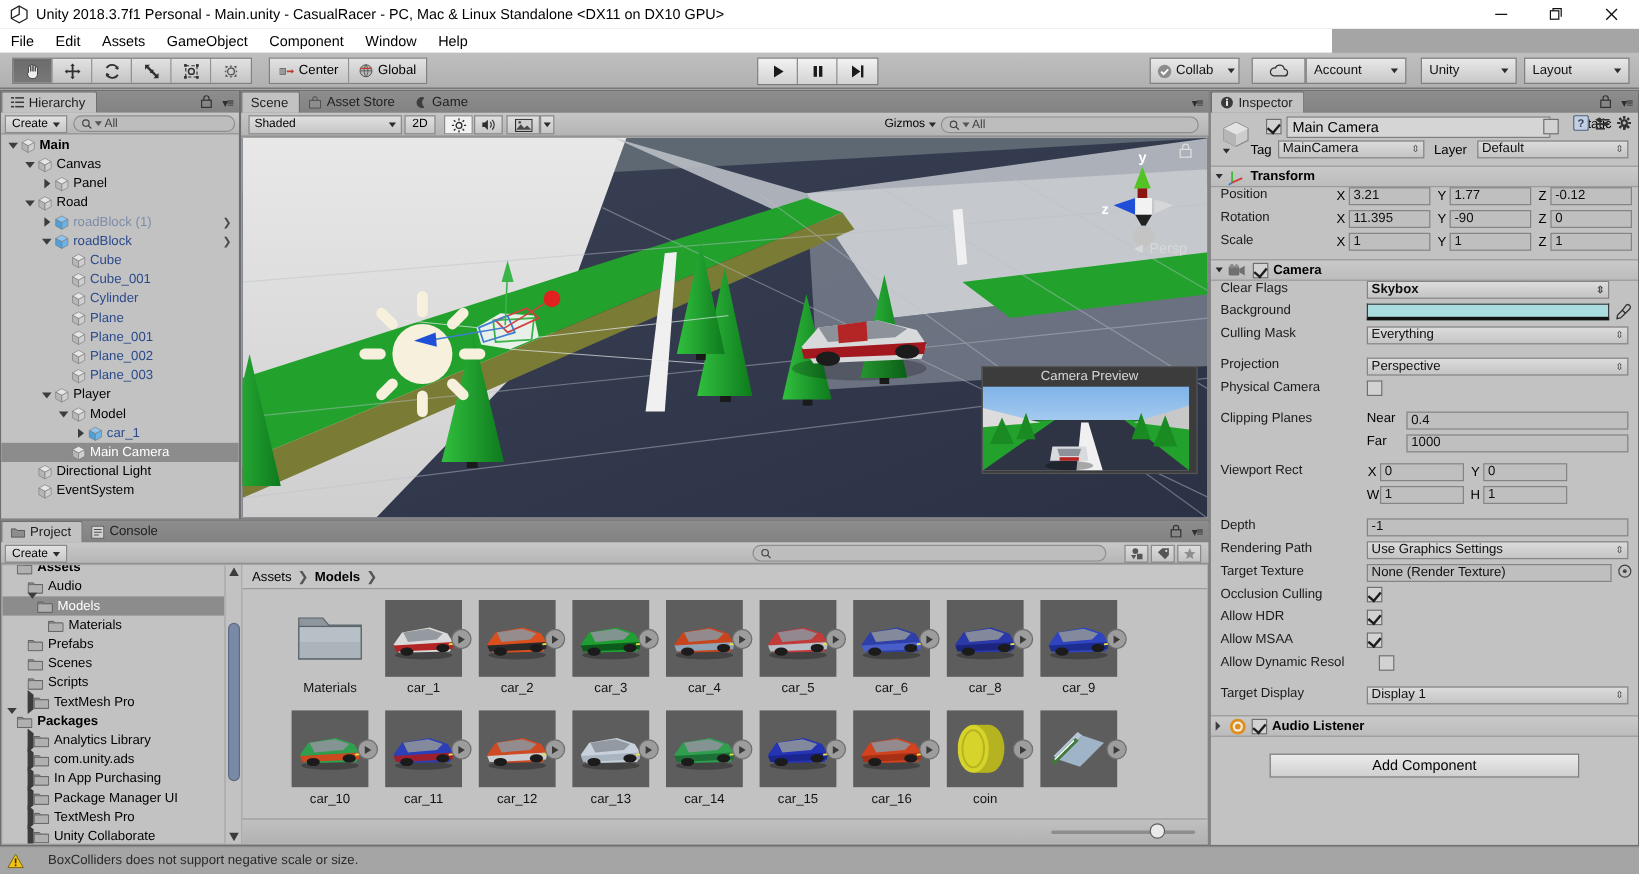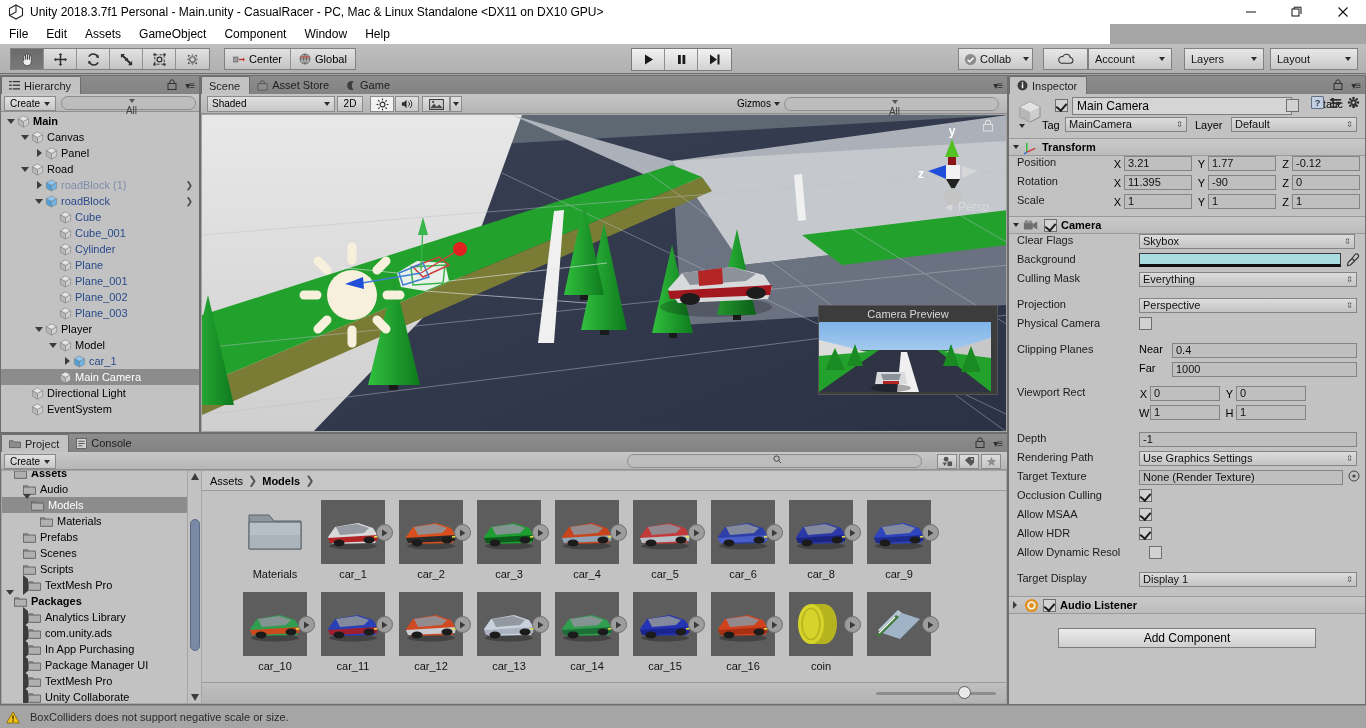--- a/index.html
+++ b/index.html
@@ -58,21 +58,21 @@
   .tab.active { background:#c2c2c2; border-left:1px solid #6e6e6e; border-right:1px solid #6e6e6e;
                 border-top:1px solid #6e6e6e; border-radius:2px 2px 0 0; }
   .panel-body { position:absolute; left:0; top:18px; right:0; bottom:0; background:#c2c2c2; }
   .subbar { position:absolute; left:0; top:0; width:100%; height:18px;
             background:linear-gradient(#c8c8c8,#b6b6b6); border-bottom:1px solid #909090;padding-left:16px; }
   .createbtn { position:absolute; left:3px; top:2px; height:15px; padding:0 5px;
                background:linear-gradient(#e2e2e2,#c6c6c6); border:1px solid #8a8a8a;
                font-size:10px; line-height:13px; display:flex; align-items:center; gap:4px; }
   .searchfield { position:absolute; height:14px; background:#bdbdbd; border:1px solid #8e8e8e;
                  border-radius:7px; font-size:10px; display:flex; align-items:center;
-                 padding-left:6px; gap:2px; color:#3e3e3e;flex-direction:column; }
+                 padding-left:6px; gap:2px; color:#3e3e3e; }
   .lockicon { position:absolute; right:22px; top:3px; width:10px; height:11px; }
   .menuicon { position:absolute; right:5px; top:4px; font-size:10px; color:#2f2f2f; letter-spacing:-1px;}
 
   
   #hierarchy { left:0; top:75px; width:200px; height:358px; }
   .hrow { position:relative; height:16px; line-height:16px; font-size:11px; white-space:nowrap;
           display:flex; align-items:center; }
   .hrow.selected { background:#8c8c8c; color:#fff; }
   .hrow .tw { width:12px; display:flex; align-items:center; justify-content:center; }
   .tri { width:0;height:0; }
@@ -122,21 +122,21 @@
   .cell .cname { font-size:11px; margin-top:4px; color:#131313; }
   .projstatus { position:absolute; left:0; bottom:0; width:100%; height:21px;
                 background:linear-gradient(#c0c0c0,#b2b2b2); border-top:1px solid #9a9a9a; }
   .zoomslider { position:absolute; right:10px; top:7px; width:120px; height:6px; }
   .tree-row { height:16px; line-height:16px; font-size:11px; display:flex; align-items:center; white-space:nowrap; }
   .tree-row.selected { background:#8c8c8c; color:#fff; }
   .folder { width:13px; height:11px; margin-right:4px; flex:0 0 auto; }
 
   
   .statusbar { position:absolute; left:0; bottom:0; width:1366px; height:23px; background:#a5a5a5;
-               border-top:1px solid #8a8a8a; display:flex; align-items:center; gap:10px; padding-left:6px;
+               border-top:1px solid #8a8a8a; display:flex; align-items:center; gap:20px; padding-left:6px;
                font-size:11px; color:#2a2a2a; }
 
   .vsb { position:absolute; right:1px; top:37px; bottom:1px; width:14px; background:#c2c2c2; border-left:1px solid #a5a5a5;}
   .vsb .thumbbar { position:absolute; left:2px; width:10px; background:#7a8aa6; border:1px solid #5d6b85; border-radius:5px; }
 </style>
 </head>
 <body>
 
 <div class="app">
 
@@ -271,21 +271,21 @@
     <div class="tbtn" style="left:1043px; width:45px;">
       <svg width="17" height="12" viewBox="0 0 18 12">
           <path d="M4.6 10.5h9.2a3 3 0 00.2-6 4.1 4.1 0 00-7.8-1 3.2 3.2 0 00-1.6 7z" fill="none" stroke="#2f2f2f" stroke-width="1.1"></path>
         </svg>
     </div>
     <div class="tbtn" style="left:1088px; width:84px; justify-content:space-between; padding:0 6px;">
       <span>Account</span>
       <span class="dd-arrow"></span>
     </div>
     <div class="tbtn" style="left:1184px; width:80px; justify-content:space-between; padding:0 6px;">
-      <span>Layers</span>
+      <span>Unity</span>
       <span class="dd-arrow"></span>
     </div>
     <div class="tbtn" style="left:1270px; width:88px; justify-content:space-between; padding:0 6px;">
       <span>Layout</span>
       <span class="dd-arrow"></span>
     </div>
   </div>
 
   <div class="panel" id="hierarchy">
     <div class="tabstrip">
@@ -933,21 +933,21 @@
                 <line x1="9.8" y1="9.8" x2="11.2" y2="11.2"></line>
                 <line x1="11.2" y1="2.8" x2="9.8" y2="4.2"></line>
                 <line x1="4.2" y1="9.8" x2="2.8" y2="11.2"></line>
               </g>
             </svg>
         </div>
       </div>
 
       <div class="irow">
         <div class="ilabel">Clear Flags</div>
-        <div class="ipopup" style="flex:1; margin-right:10px;">
+        <div class="ipopup" style="flex:1; margin-right:24px;font-weight:bold;">
           <span>Skybox</span><span class="ar">⇳</span>
         </div>
       </div>
       <div class="irow">
         <div class="ilabel">Background</div>
         <div id="bgcolor" style="flex: 1 1 0%; height: 14px; border-width: 1px 1px 3px; border-style: solid; border-color: rgb(58, 58, 58) rgb(58, 58, 58) rgb(17, 17, 17); border-image: initial; background: rgb(169, 221, 224);"></div>
         <svg width="14" height="14" viewBox="0 0 14 14" style="margin:0 5px;">
           <path d="M9 1.5a2 2 0 013 3L8.5 8 6 5.5z" fill="none" stroke="#333" stroke-width="1.1"></path>
           <path d="M6 5.5L2 9.5 1.5 12.5 4.5 12 8.5 8" fill="none" stroke="#333" stroke-width="1.1"></path>
         </svg>
@@ -1020,25 +1020,25 @@
         <svg width="12" height="12" viewBox="0 0 12 12" style="margin:0 5px;">
             <circle cx="6" cy="6" r="5" fill="none" stroke="#444" stroke-width="1"></circle>
             <circle cx="6" cy="6" r="1.6" fill="#444"></circle>
           </svg>
       </div>
       <div class="irow">
         <div class="ilabel">Occlusion Culling</div>
         <div class="chk on"></div>
       </div>
       <div class="irow">
+        <div class="ilabel">Allow HDR</div>
+        <div class="chk on"></div>
+      </div>
+      <div class="irow">
         <div class="ilabel">Allow MSAA</div>
-        <div class="chk on"></div>
-      </div>
-      <div class="irow">
-        <div class="ilabel">Allow HDR</div>
         <div class="chk on"></div>
       </div>
       <div class="irow">
         <div class="ilabel" style="width:140px;">Allow Dynamic Resol</div>
         <div class="chk"></div>
       </div>
       <div style="height:7px;"></div>
       <div class="irow">
         <div class="ilabel">Target Display</div>
         <div class="ipopup" style="flex:1; margin-right:8px;">

